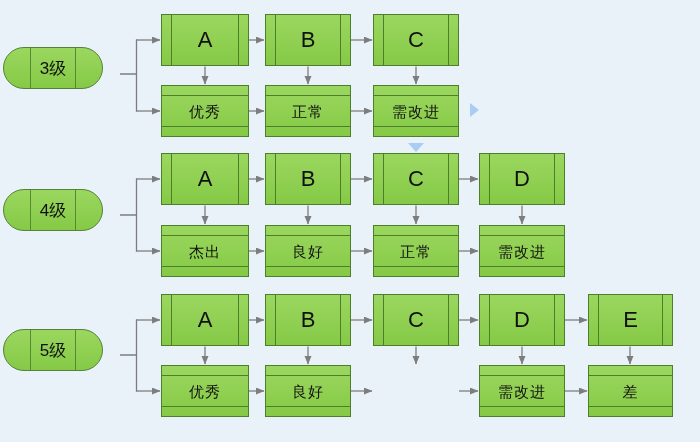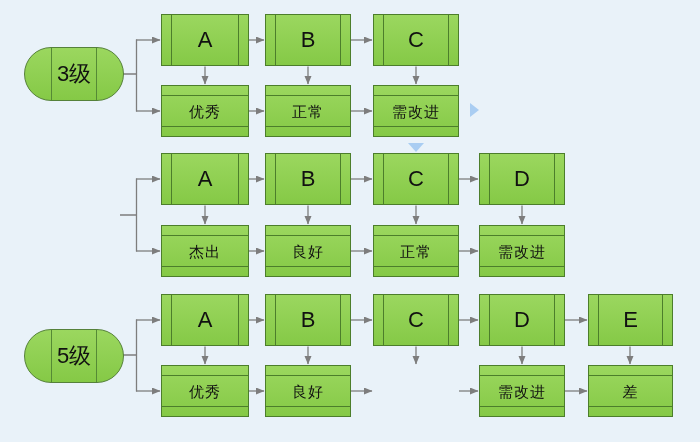--- a/index.html
+++ b/index.html
@@ -47,27 +47,27 @@
   .pp::after{right:9px;}
   
   .hp::before,.hp::after{
     content:"";position:absolute;left:0;right:0;height:1px;background:var(--border);
   }
   .hp::before{top:9px;}
   .hp::after{bottom:9px;}
   
   .cyl{
     position:absolute;
-    left:24px;width:100px;height:54px;
+    left:3px;width:100px;height:42px;
     box-sizing:border-box;
     background:linear-gradient(180deg,var(--fill-a) 0%,var(--fill-b) 100%);
     border:1px solid #55813a;
     border-radius:27px;
     display:flex;align-items:center;justify-content:center;
-    color:var(--text);font-size:22px;line-height:1;
+    color:var(--text);font-size:17px;line-height:1;
     overflow:hidden;
   }
   .cyl::before,.cyl::after{
     content:"";position:absolute;top:0;bottom:0;width:1px;background:#superseded;
     background:#5a8array;
   }
   .cyl::before{left:26px;background:#558a35;}
   .cyl::after{right:26px;background:#558a35;}
   
   .c1{left:161px;width:88px;}
@@ -148,20 +148,21 @@
   </svg>
 
   <div class="cyl cyl1">3级</div>
   <div class="box pp latin c1 r1t">A</div>
   <div class="box pp latin c2 r1t">B</div>
   <div class="box pp latin c3 r1t">C</div>
   <div class="box hp c1 r1b">优秀</div>
   <div class="box hp c2 r1b">正常</div>
   <div class="box hp c3 r1b">需改进</div>
 
+  <div class="cyl cyl2">4级</div>
   <div class="box pp latin c1 r2t">A</div>
   <div class="box pp latin c2 r2t">B</div>
   <div class="box pp latin c3 r2t">C</div>
   <div class="box pp latin c4 r2t">D</div>
   <div class="box hp c1 r2b">杰出</div>
   <div class="box hp c2 r2b">良好</div>
   <div class="box hp c3 r2b">正常</div>
   <div class="box hp c4 r2b">需改进</div>
 
   <div class="cyl cyl3">5级</div>

